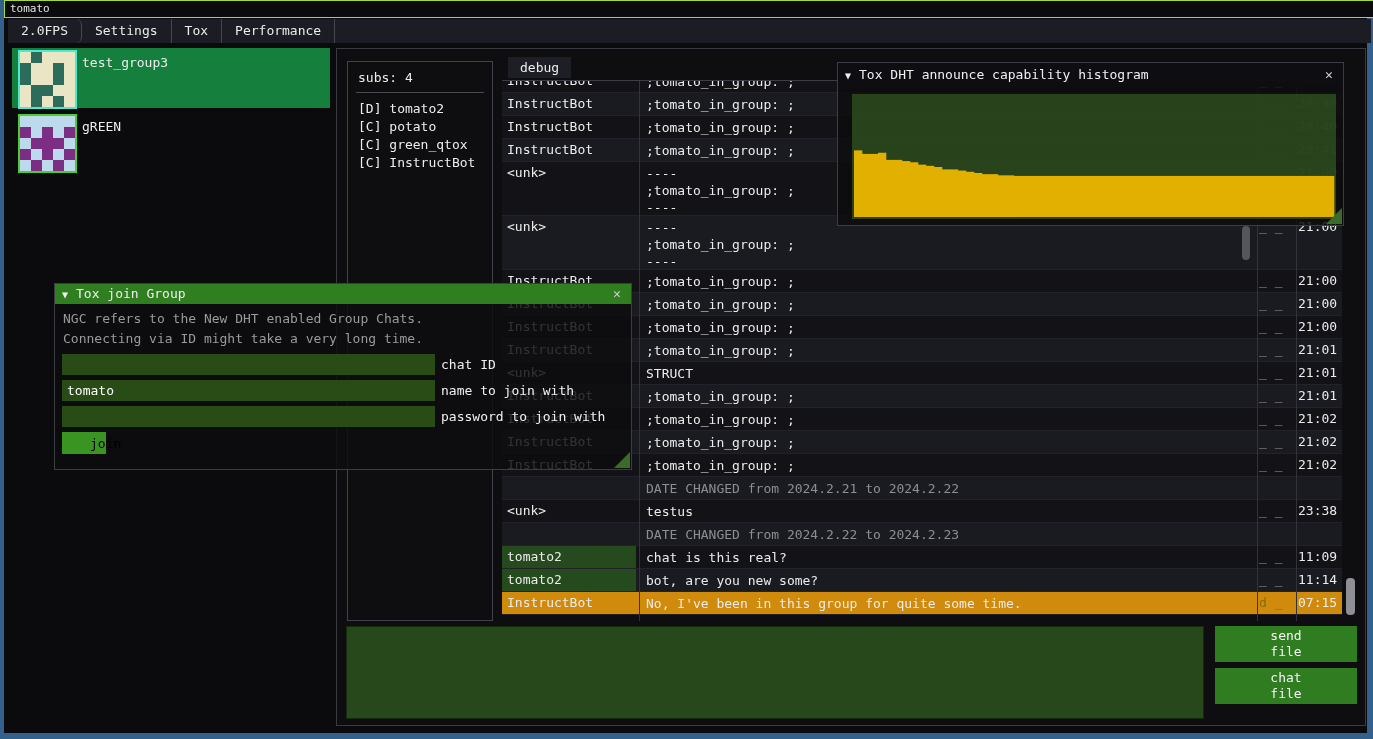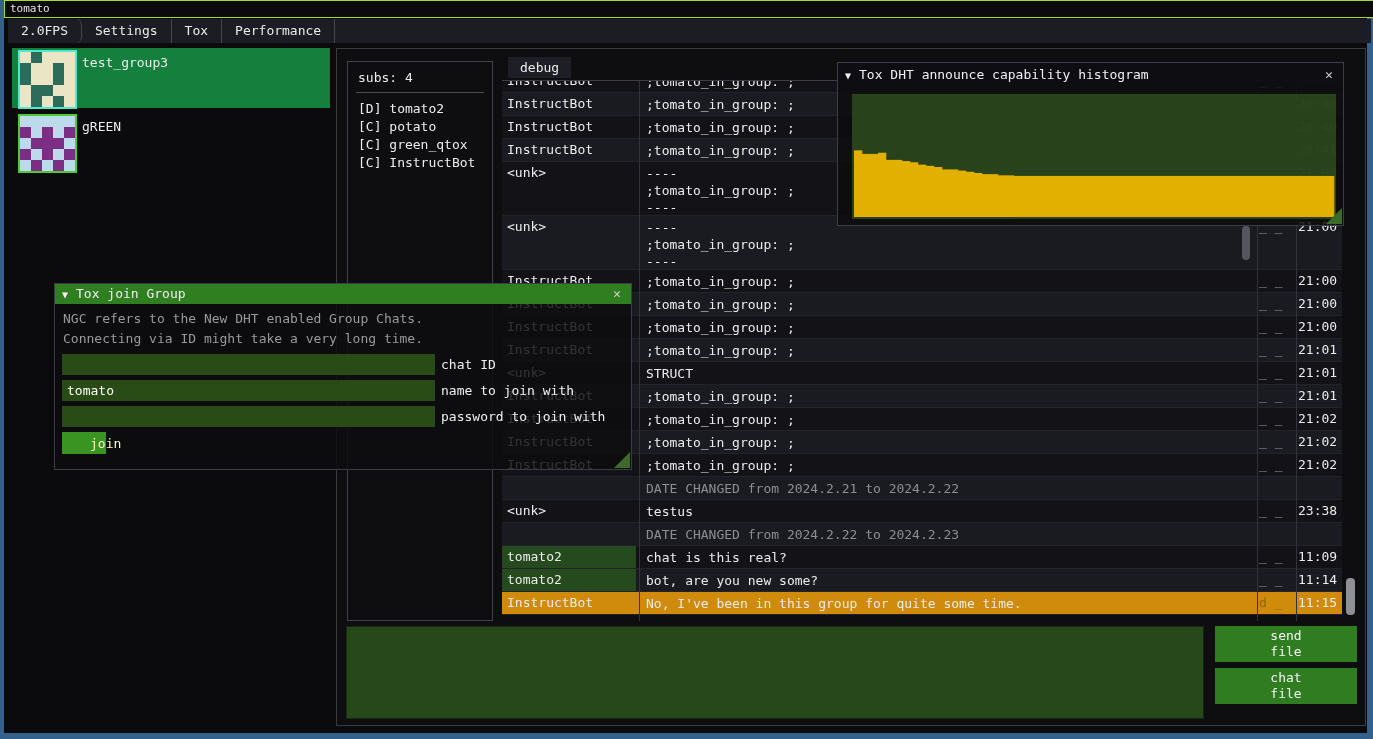--- a/index.html
+++ b/index.html
@@ -82,21 +82,21 @@
 
   
   .join-win { left:50px; top:283px; width:578px; height:187px; z-index:50; }
   .join-win .title { background:#2f7e20; }
   .jinfo { position:absolute; left:8px; color:#9a9a9e; white-space:nowrap;text-align:center; }
   .jrow { position:absolute; left:7px; height:21px;text-decoration:underline; }
   .jrow input { width:373px; height:21px; background:#294c17; border:none; color:#fff;
                 font-family:inherit; font-size:13px; padding:0 5px; }
   .jrow .jlabel { position:absolute; left:379px; top:3px; white-space:nowrap; color:#f0f0f0; }
   .join-btn { position:absolute; left:7px; top:148px; width:44px; height:22px; background:#3a9422;
-              color:#fef9c3; border:none; font-family:inherit; font-size:13px;padding-left:28px; }
+              color:#000000; border:none; font-family:inherit; font-size:13px;padding-left:28px; }
 </style>
 </head>
 <body>
 
 <div class="app">
 
   <div class="titlebar">
     <span>tomato</span>
   </div>
 
@@ -300,21 +300,21 @@
         <div class="crow alt self">
           <span class="c-name">tomato2</span>
           <span class="c-msg">bot, are you new some?</span>
           <span class="c-flags">_ _</span>
           <span class="c-time">11:14</span>
         </div>
         <div class="crow hl">
           <span class="c-name">InstructBot</span>
           <span class="c-msg">No, I've been in this group for quite some time.</span>
           <span class="c-flags">d _</span>
-          <span class="c-time">11:15</span>
+          <span class="c-time">07:15</span>
         </div>
         <div class="vdiv" style="left:137px"></div>
       <div class="vdiv" style="left:755px"></div>
       <div class="vdiv" style="left:794px"></div>
       <div class="grip1"></div>
     </div>
 
     <div class="grip2"></div>
 
     <textarea class="composer-input" value="" style=""></textarea>

